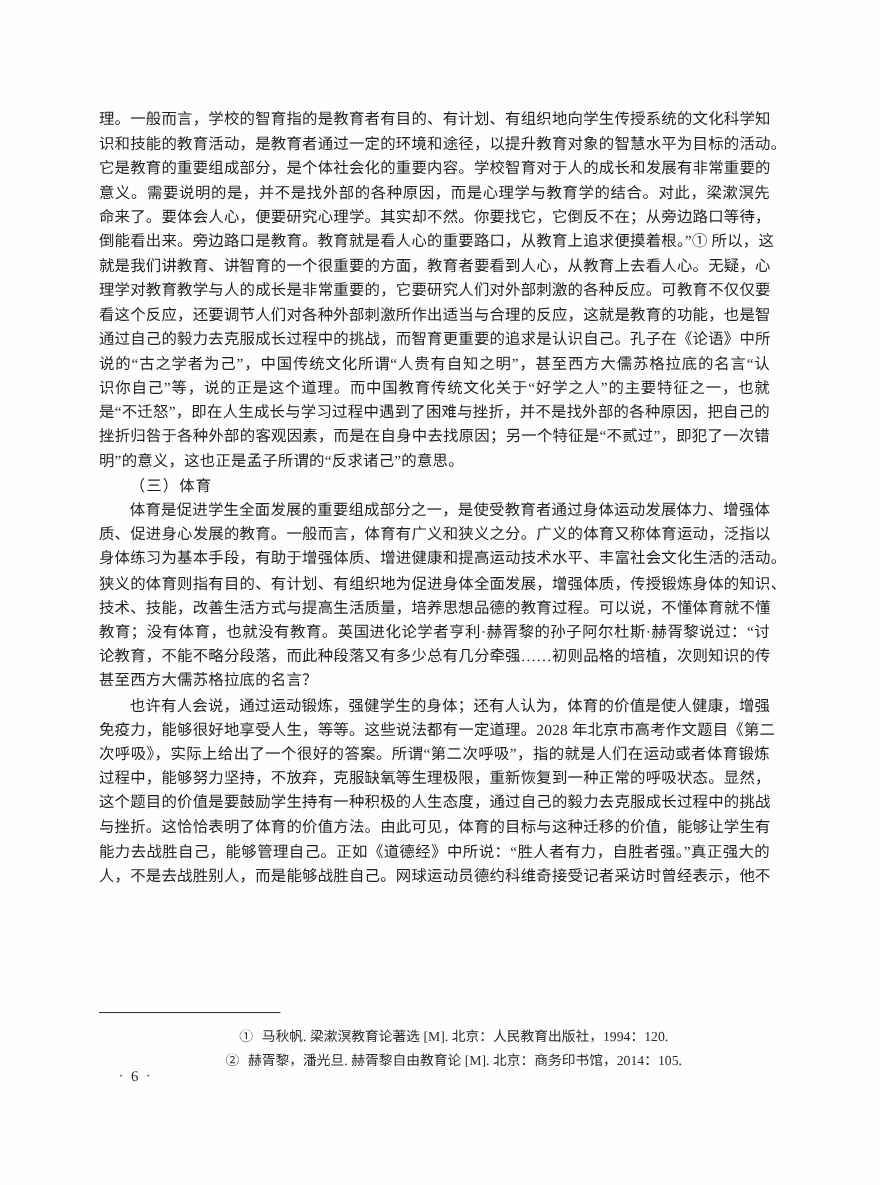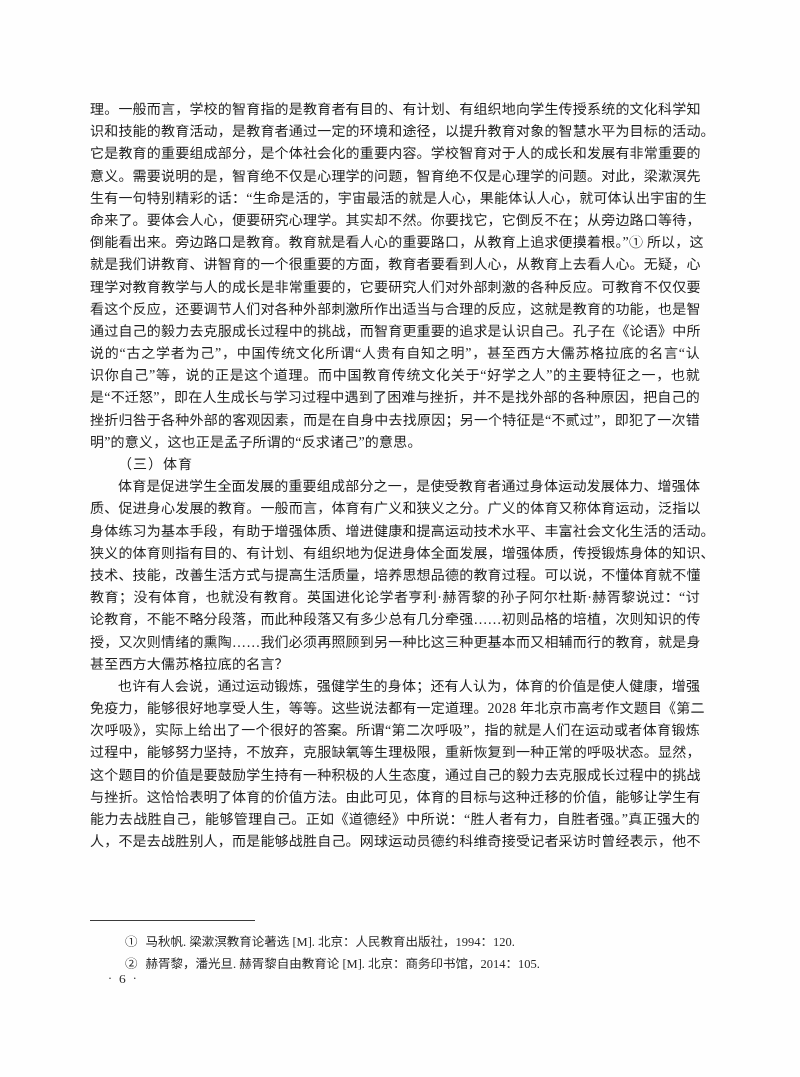--- a/index.html
+++ b/index.html
@@ -61,20 +61,21 @@
     top: 931px;
     width: 610px;
     font-size: 12.5px;
     line-height: 22px;
     color: #2a2a2a;
   }
   .footnote-item {
     padding-left: 35px;
     height: 22px;
     white-space: nowrap;
+    text-align: center;
   }
   .footnote-marker {
     margin-right: 8px;
   }
   
   .page-number {
     position: absolute;
     left: 101px;
     top: 971px;
     font-size: 13.5px;
@@ -91,42 +92,40 @@
 </style>
 </head>
 <body>
 
 <div class="page">
 
   <div class="text-block" id="text-block">
       <div class="line">理。一般而言，学校的智育指的是教育者有目的、有计划、有组织地向学生传授系统的文化科学知</div>
       <div class="line">识和技能的教育活动，是教育者通过一定的环境和途径，以提升教育对象的智慧水平为目标的活动。</div>
       <div class="line">它是教育的重要组成部分，是个体社会化的重要内容。学校智育对于人的成长和发展有非常重要的</div>
-      <div class="line">意义。需要说明的是，智育绝不仅是心理学的问题，智育绝不仅是心理学的问题。对此，梁漱溟先</div>
-      <div class="line">生有一句特别精彩的话：“生命是活的，宇宙最活的就是人心，果能体认人心，就可体认出宇宙的生</div>
+      <div class="line">意义。需要说明的是，并不是找外部的各种原因，而是心理学与教育学的结合。对此，梁漱溟先</div>
       <div class="line">命来了。要体会人心，便要研究心理学。其实却不然。你要找它，它倒反不在；从旁边路口等待，</div>
       <div class="line">倒能看出来。旁边路口是教育。教育就是看人心的重要路口，从教育上追求便摸着根。”① 所以，这</div>
       <div class="line">就是我们讲教育、讲智育的一个很重要的方面，教育者要看到人心，从教育上去看人心。无疑，心</div>
       <div class="line">理学对教育教学与人的成长是非常重要的，它要研究人们对外部刺激的各种反应。可教育不仅仅要</div>
       <div class="line">看这个反应，还要调节人们对各种外部刺激所作出适当与合理的反应，这就是教育的功能，也是智</div>
       <div class="line">通过自己的毅力去克服成长过程中的挑战，而智育更重要的追求是认识自己。孔子在《论语》中所</div>
       <div class="line">说的“古之学者为己”，中国传统文化所谓“人贵有自知之明”，甚至西方大儒苏格拉底的名言“认</div>
       <div class="line">识你自己”等，说的正是这个道理。而中国教育传统文化关于“好学之人”的主要特征之一，也就</div>
       <div class="line">是“不迁怒”，即在人生成长与学习过程中遇到了困难与挫折，并不是找外部的各种原因，把自己的</div>
       <div class="line">挫折归咎于各种外部的客观因素，而是在自身中去找原因；另一个特征是“不贰过”，即犯了一次错</div>
       <div class="line endline">明”的意义，这也正是孟子所谓的“反求诸己”的意思。</div>
       <div class="line heading indent endline">（三）体育</div>
       <div class="line indent">体育是促进学生全面发展的重要组成部分之一，是使受教育者通过身体运动发展体力、增强体</div>
       <div class="line">质、促进身心发展的教育。一般而言，体育有广义和狭义之分。广义的体育又称体育运动，泛指以</div>
       <div class="line">身体练习为基本手段，有助于增强体质、增进健康和提高运动技术水平、丰富社会文化生活的活动。</div>
       <div class="line">狭义的体育则指有目的、有计划、有组织地为促进身体全面发展，增强体质，传授锻炼身体的知识、</div>
       <div class="line">技术、技能，改善生活方式与提高生活质量，培养思想品德的教育过程。可以说，不懂体育就不懂</div>
       <div class="line">教育；没有体育，也就没有教育。英国进化论学者亨利·赫胥黎的孙子阿尔杜斯·赫胥黎说过：“讨</div>
       <div class="line">论教育，不能不略分段落，而此种段落又有多少总有几分牵强……初则品格的培植，次则知识的传</div>
-      <div class="line">授，又次则情绪的熏陶……我们必须再照顾到另一种比这三种更基本而又相辅而行的教育，就是身</div>
       <div class="line endline">甚至西方大儒苏格拉底的名言？</div>
       <div class="line indent">也许有人会说，通过运动锻炼，强健学生的身体；还有人认为，体育的价值是使人健康，增强</div>
       <div class="line">免疫力，能够很好地享受人生，等等。这些说法都有一定道理。2028 年北京市高考作文题目《第二</div>
       <div class="line">次呼吸》，实际上给出了一个很好的答案。所谓“第二次呼吸”，指的就是人们在运动或者体育锻炼</div>
       <div class="line">过程中，能够努力坚持，不放弃，克服缺氧等生理极限，重新恢复到一种正常的呼吸状态。显然，</div>
       <div class="line">这个题目的价值是要鼓励学生持有一种积极的人生态度，通过自己的毅力去克服成长过程中的挑战</div>
       <div class="line">与挫折。这恰恰表明了体育的价值方法。由此可见，体育的目标与这种迁移的价值，能够让学生有</div>
       <div class="line">能力去战胜自己，能够管理自己。正如《道德经》中所说：“胜人者有力，自胜者强。”真正强大的</div>
       <div class="line">人，不是去战胜别人，而是能够战胜自己。网球运动员德约科维奇接受记者采访时曾经表示，他不</div>
     </div>

